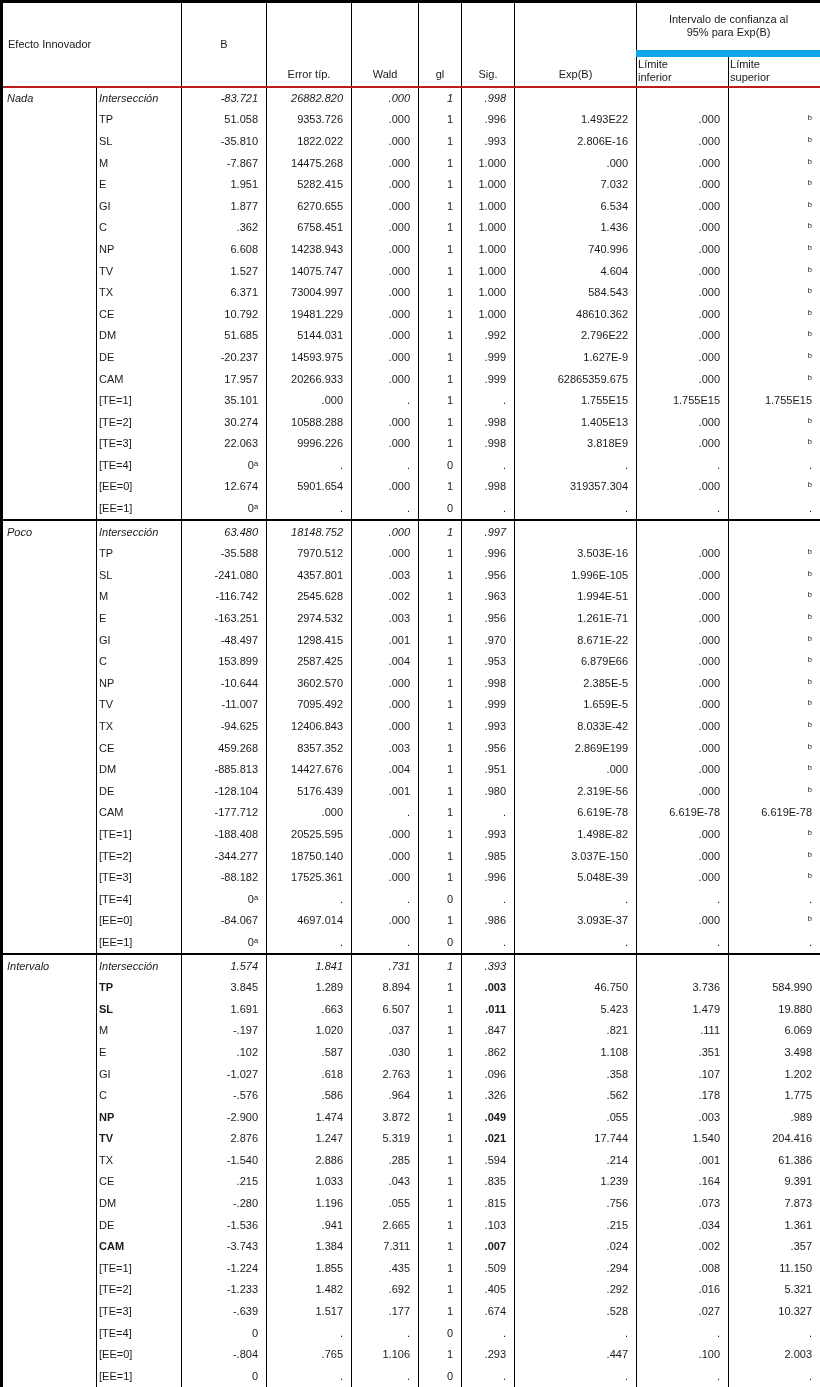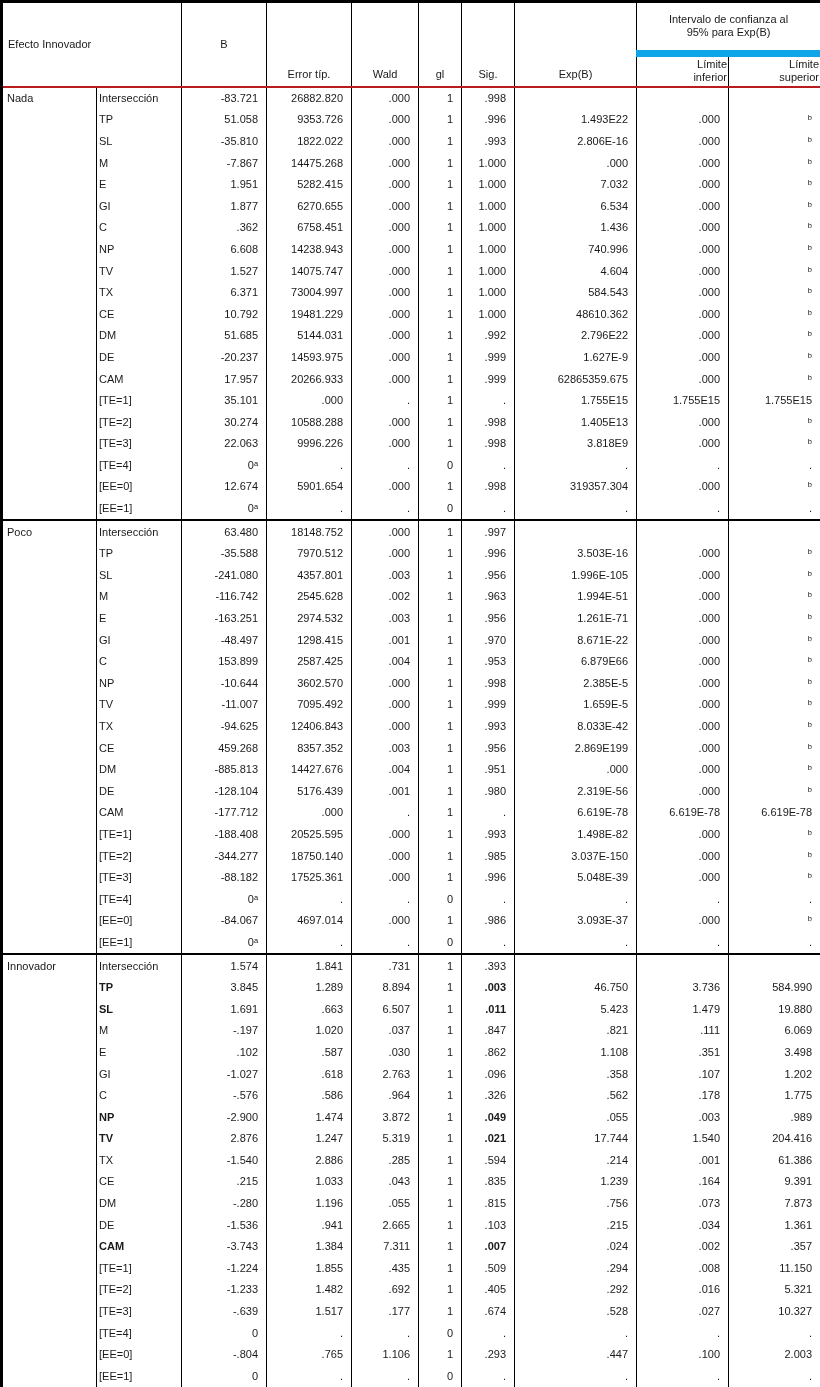--- a/index.html
+++ b/index.html
@@ -24,24 +24,24 @@
     white-space: nowrap;
   }
   
   thead th { border-bottom: 2px solid #b91c1c; }
   thead tr.h1 { height: 52px; }
   thead tr.h2 { height: 33px; }
   th.eff  { text-align: left; vertical-align: middle; padding-left: 5px; }
   th.bmid { text-align: center; vertical-align: middle; }
   th.bot  { text-align: center; vertical-align: bottom; padding-bottom: 6px; }
   th.ci   { text-align: center; vertical-align: middle; white-space: pre-line; line-height: 1.15; border-bottom: 7px solid #0ea5e9; padding: 2px 2px 3px; }
-  th.sub  { text-align: right; vertical-align: middle; white-space: pre-line; line-height: 1.2; }
+  th.sub  { text-align: left; vertical-align: middle; white-space: pre-line; line-height: 1.2; }
   
   tbody td { height: 21.6px; vertical-align: middle; padding-top: 0; padding-bottom: 0; line-height: 1; }
-  tbody tr.group-start td { border-top: 2px solid #000; }
+  tbody tr.group-start td { border-top: 2px solid #000; font-style: italic; }
   td.group { text-align: left; padding-left: 4px; }
   td.var   { text-align: left; padding-left: 2px; }
   td.num   { text-align: right; padding-right: 8px; }
   .bold    { font-weight: bold; }
 </style>
 </head>
 <body>
 
 <table class="spss">
   <colgroup>
@@ -550,21 +550,21 @@
         <td class="num">0ᵃ</td>
         <td class="num">.</td>
         <td class="num">.</td>
         <td class="num">0</td>
         <td class="num">.</td>
         <td class="num">.</td>
         <td class="num">.</td>
         <td class="num">.</td>
       </tr>
       <tr class="group-start">
-        <td class="group">Innovador</td>
+        <td class="group">Intervalo</td>
         <td class="var">Intersección</td>
         <td class="num">1.574</td>
         <td class="num">1.841</td>
         <td class="num">.731</td>
         <td class="num">1</td>
         <td class="num">.393</td>
         <td class="num"></td>
         <td class="num"></td>
         <td class="num"></td>
       </tr>

